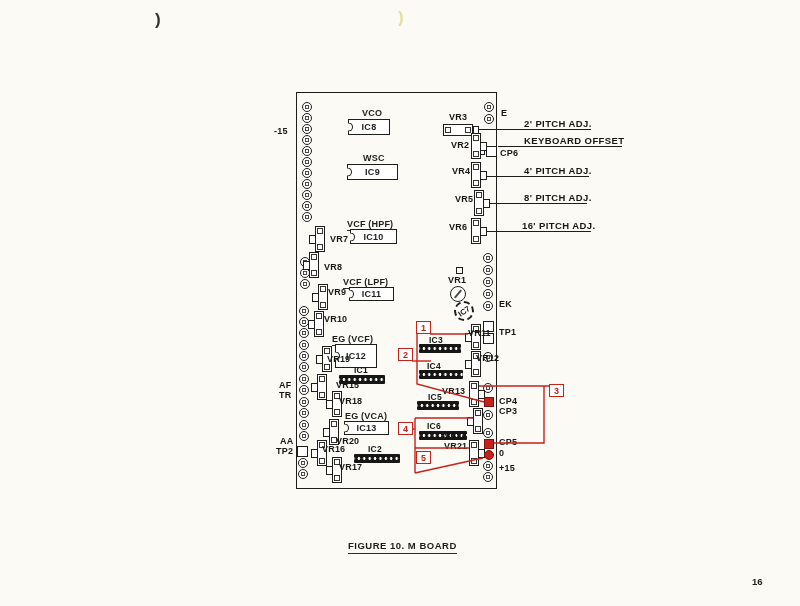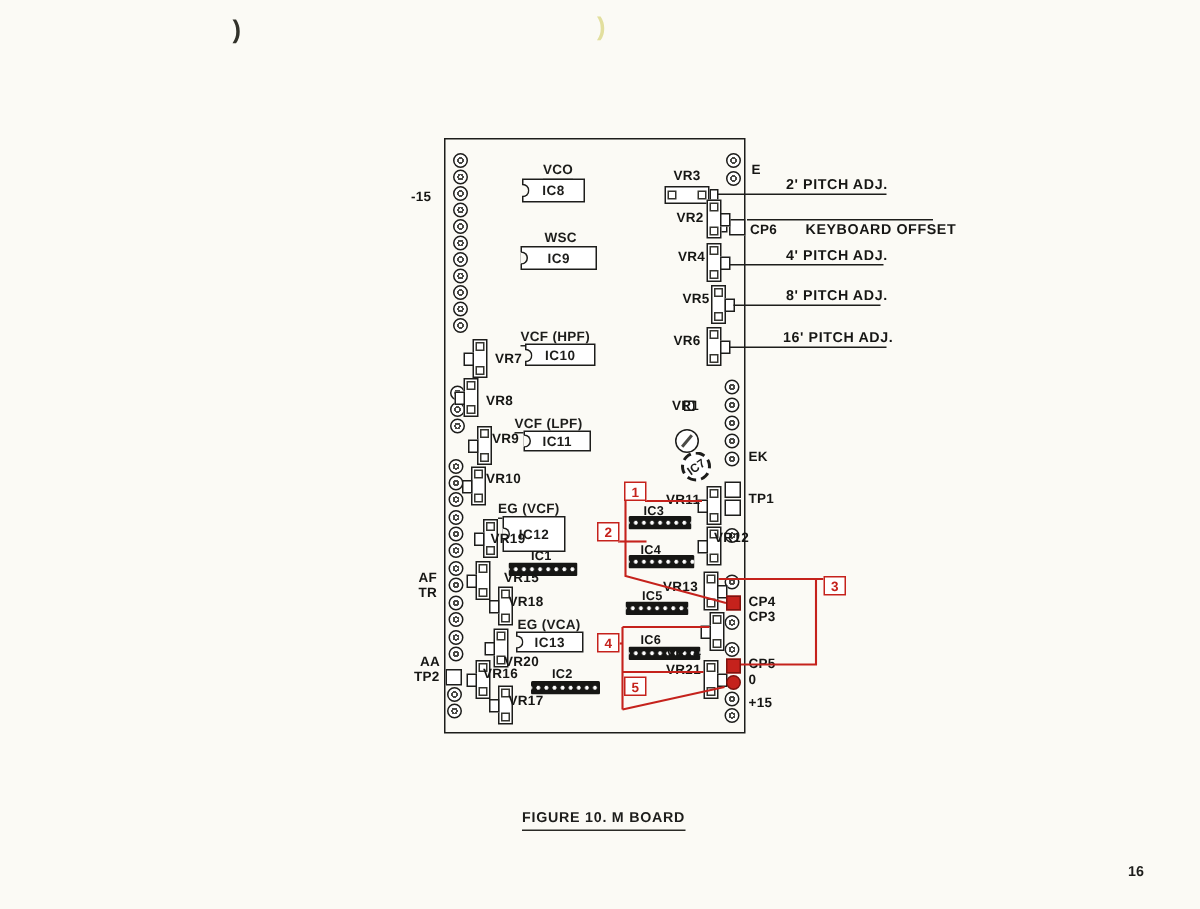--- a/index.html
+++ b/index.html
@@ -185,44 +185,44 @@
     <div class="tab" style="left: 323px; top: 428px;"></div>
     <div class="lbl" style="left: 336px; top: 436px;">VR20</div>
     <div class="trimv" style="left: 317px; top: 440px;"></div>
     <div class="tab" style="left: 311px; top: 449px;"></div>
     <div class="lbl" style="left: 322px; top: 444px;">VR16</div>
     <div class="trimv" style="left: 332px; top: 457px;"></div>
     <div class="tab" style="left: 326px; top: 466px;"></div>
     <div class="lbl" style="left: 339px; top: 462px;">VR17</div>
     <div class="trimv" style="left: 471px; top: 324px;"></div>
     <div class="tab" style="left: 465px; top: 333px;"></div>
-    <div class="lbl" style="left: 444px; top: 328px;">VR11</div>
+    <div class="lbl" style="left: 468px; top: 328px;">VR11</div>
     <div class="trimv" style="left: 471px; top: 351px;"></div>
     <div class="tab" style="left: 465px; top: 360px;"></div>
     <div class="lbl" style="left: 444px; top: 353px; margin-left: 32px;">VR12</div>
     <div class="trimv" style="left: 469px; top: 381px;"></div>
     <div class="tab" style="left: 478px; top: 390px;"></div>
     <div class="lbl" style="left: 442px; top: 386px;">VR13</div>
     <div class="trimv" style="left: 473px; top: 408px;"></div>
     <div class="tab" style="left: 467px; top: 417px;"></div>
     <div class="lbl" style="left: 444px; top: 430px;">VR14</div>
     <div class="trimv" style="left: 469px; top: 440px;"></div>
     <div class="tab" style="left: 478px; top: 449px;"></div>
     <div class="lbl" style="left: 444px; top: 441px;">VR21</div>
-    <div class="lbl" style="left: 448px; top: 265px;">VR1</div>
+    <div class="lbl" style="left: 448px; top: 275px;">VR1</div>
     <div class="vr1c" style="left: 450px; top: 286px; width: 16px; height: 16px;">
       <i></i>
     </div>
     <div class="gear" style="left: 454px; top: 301px; width: 20px; height: 20px;">
       <span>IC7</span>
     </div>
     <div class="bline" style="left: 478px; top: 129px; width: 113px;"></div>
     <div class="lbl pitch" style="left: 524px; top: 118px;">2' PITCH ADJ.</div>
     <div class="bline" style="left: 498px; top: 146px; width: 124px;"></div>
-    <div class="lbl pitch" style="left: 537px; top: 135px; margin-top: 13px;">KEYBOARD OFFSET</div>
+    <div class="lbl pitch" style="left: 524px; top: 135px;">KEYBOARD OFFSET</div>
     <div class="bline" style="left: 486px; top: 176px; width: 103px;"></div>
     <div class="lbl pitch" style="left: 524px; top: 165px;">4' PITCH ADJ.</div>
     <div class="bline" style="left: 489px; top: 203px; width: 98px;"></div>
     <div class="lbl pitch" style="left: 524px; top: 192px;">8' PITCH ADJ.</div>
     <div class="bline" style="left: 486px; top: 231px; width: 105px;"></div>
     <div class="lbl pitch" style="left: 522px; top: 220px;">16' PITCH ADJ.</div>
     <div class="lbl" style="left: 274px; top: 126px;">-15</div>
     <div class="lbl" style="left: 279px; top: 380px;">AF</div>
     <div class="lbl" style="left: 279px; top: 390px;">TR</div>
     <div class="lbl" style="left: 280px; top: 436px;">AA</div>

